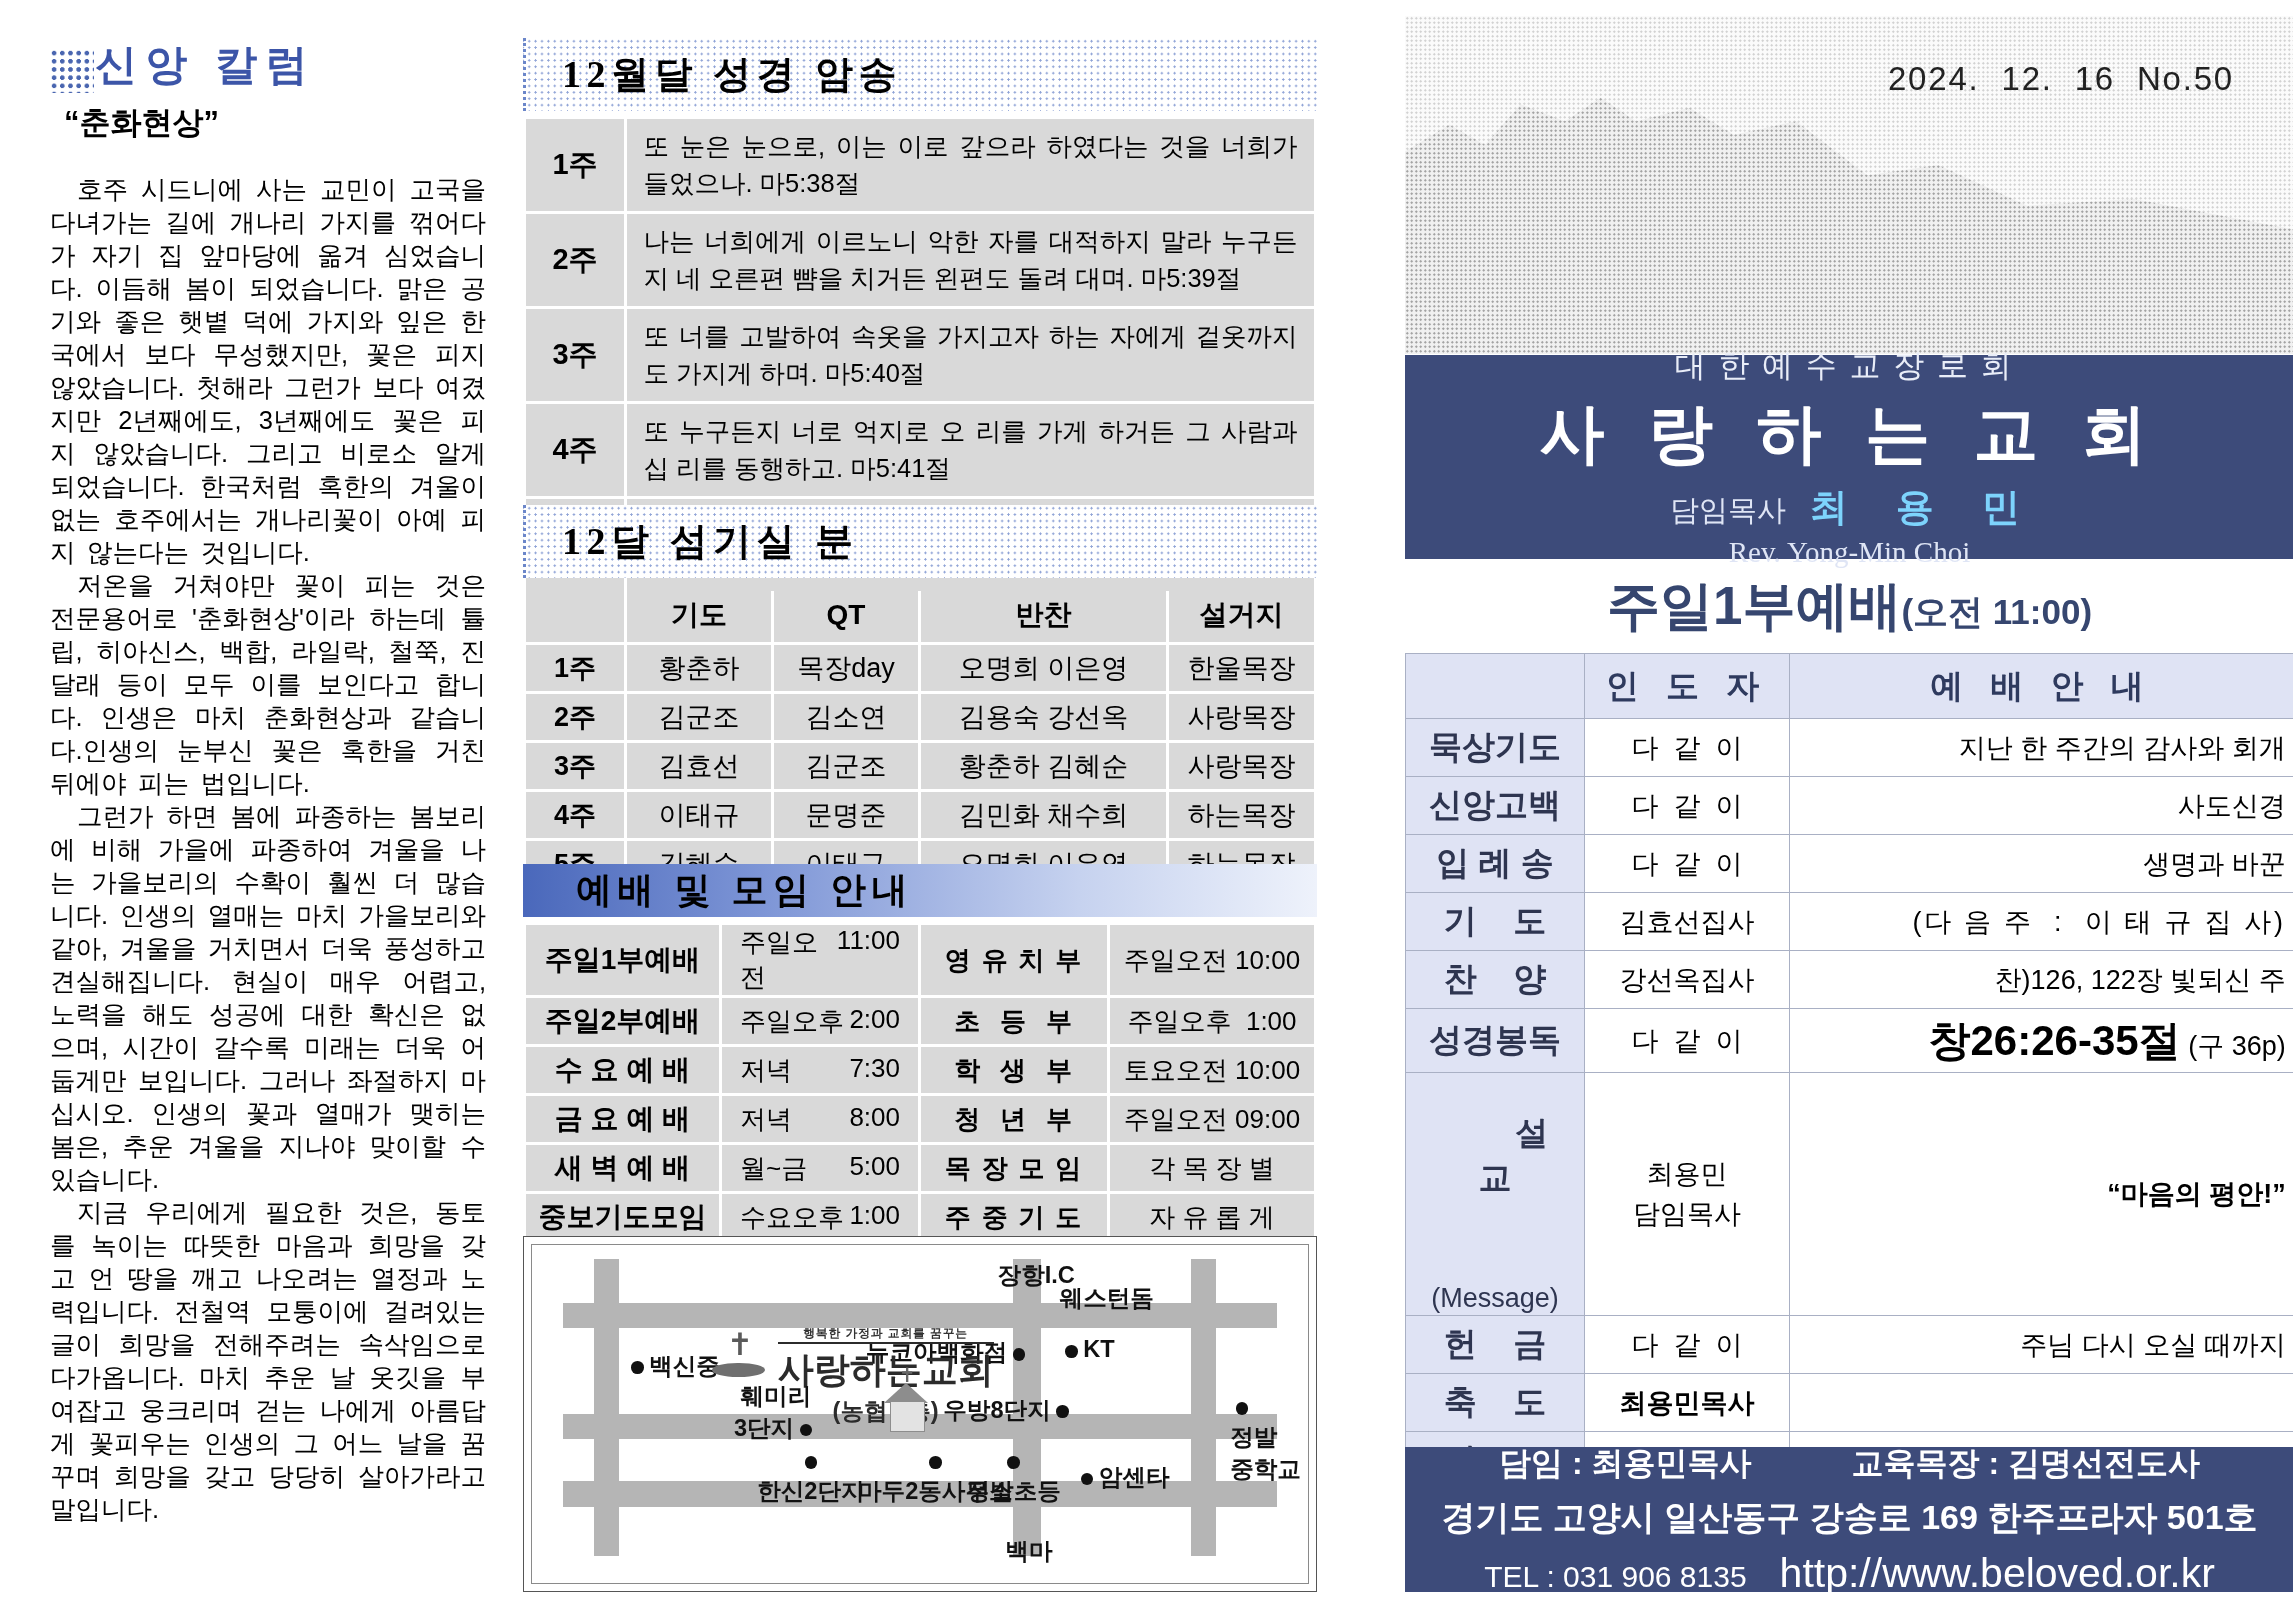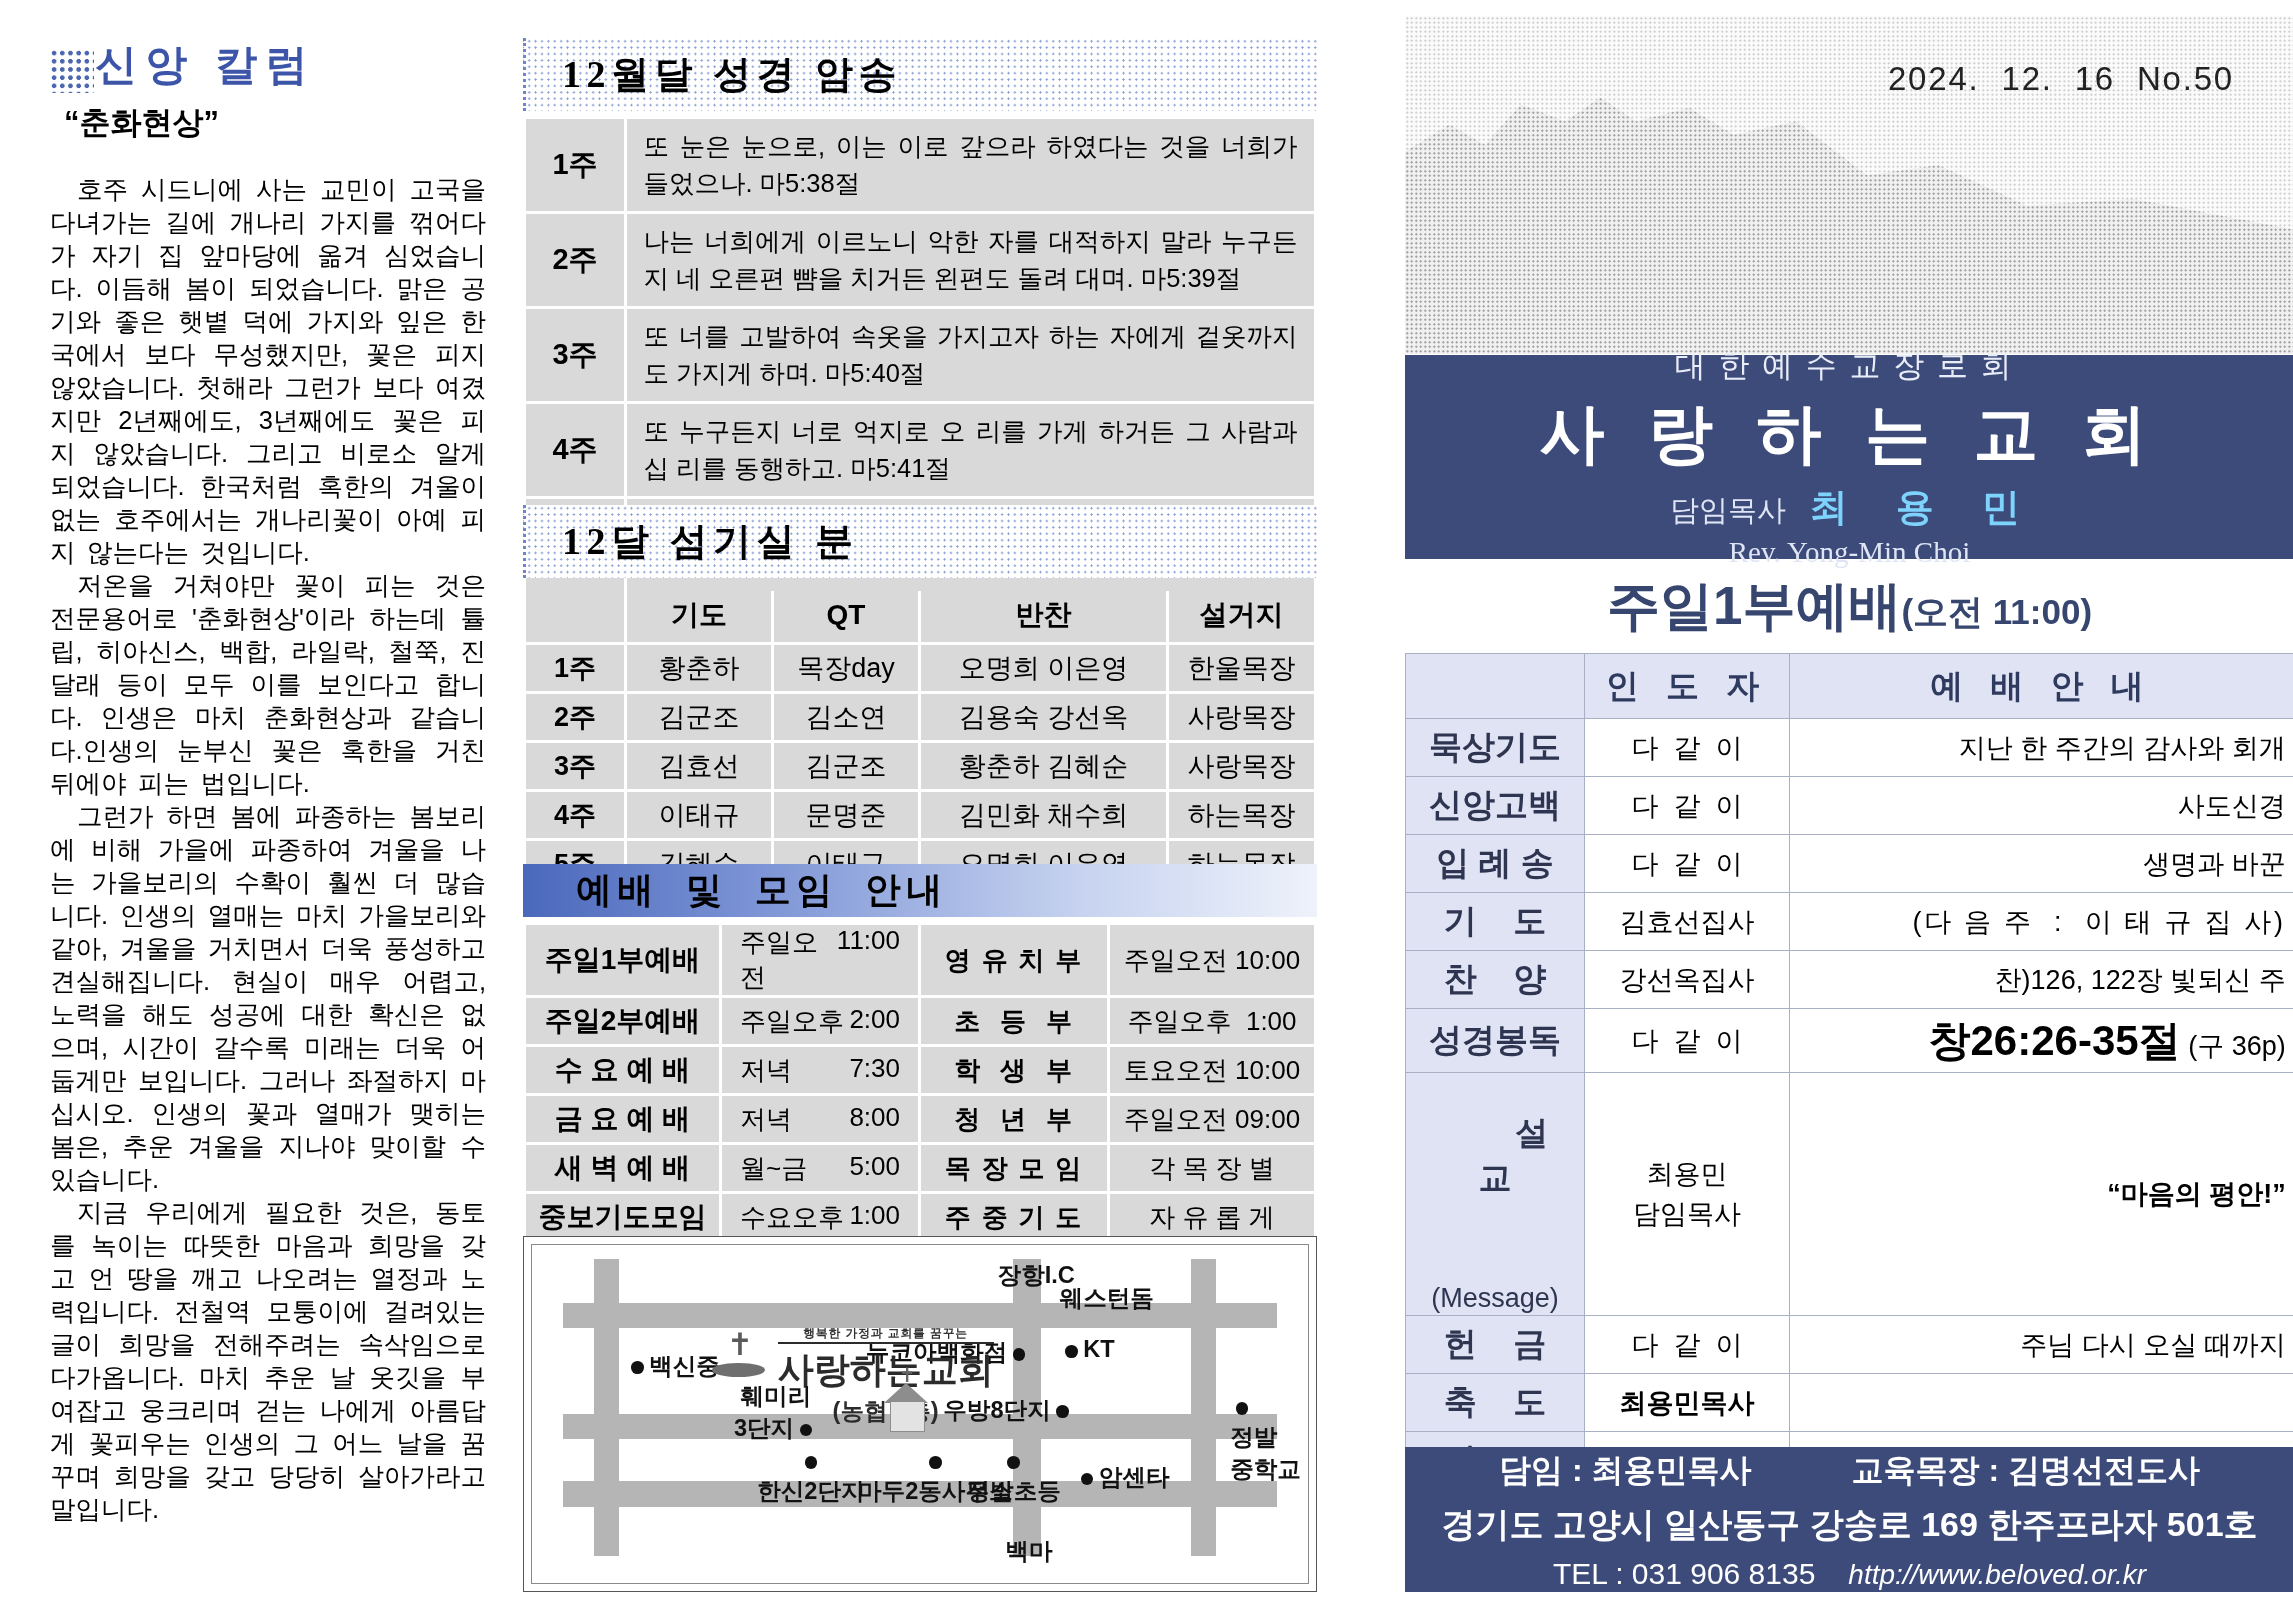--- a/index.html
+++ b/index.html
@@ -36,21 +36,21 @@
   .memory td.wk { width:98px; text-align:center; font-weight:bold; font-size:29px; }
   .memory td.vs { font-size:25.5px; line-height:1.45; padding:9px 16.4px; text-align:justify; }
 
   .serving { position:absolute; left:523px; top:584px; width:794px; }
   .serving th { font-size:28px; font-weight:bold; height:53px; }
   .serving td { font-size:27px; text-align:center; height:44px; }
   .serving td.wk { font-weight:bold; }
 
   .meet-bar { position:absolute; left:523px; top:864px; width:794px; height:53px; box-sizing:border-box;
     background:linear-gradient(to right,#4a68bb 0%, #7d95d6 30%, #c6d2ef 70%, #eef2fb 100%);
-    font-family:Liberation Mono, monospace;
+    font-family:Liberation Sans, sans-serif;
     font-weight:600; font-size:36px; letter-spacing:5.5px; color:#000;
     display:flex; align-items:center; padding-left:53px; }
   .meetings { position:absolute; left:523px; top:922px; width:794px; }
   .meetings td { height:44px; font-size:26px; }
   .meetings td.nm { font-weight:bold; font-size:28px; text-align:center; }
   .meetings td.when { padding:0 18px; }
   .meetings td.when .cellflex { display:flex; justify-content:space-between; }
   .meetings td.dept { text-align:center; letter-spacing:1.8px;font-weight:bold; }
   .meetings td.dt { text-align:center; }
 
@@ -119,21 +119,21 @@
   .leader-bold { font-weight:bold; font-size:32px; }
   .c-lunch { font-size:38px; }
   .c-notice { font-size:28px; }
 
   .footer { position:absolute; left:1405px; top:1447px; width:889px; height:145px; background:#3d4b7a;
     color:#fff; display:flex; flex-direction:column; align-items:center; justify-content:center; gap:9px; }
   .f1 { display:flex; gap:100px; font-size:32px; font-weight:bold; }
   .f2 { font-size:34px; font-weight:bold; }
   .f3 { display:flex; align-items:baseline; gap:33px; }
   .f3 .tel { font-size:30px; }
-  .f3 .url { font-size:28px;font-style:italic; }
+  .f3 .url { font-size:41px; }
 </style>
 </head>
 <body>
 
 <div id="page">
 
   <div class="faith-hd">
     <div class="col-icon"></div>
     <div class="faith-title">신앙 칼럼</div>
   </div>

